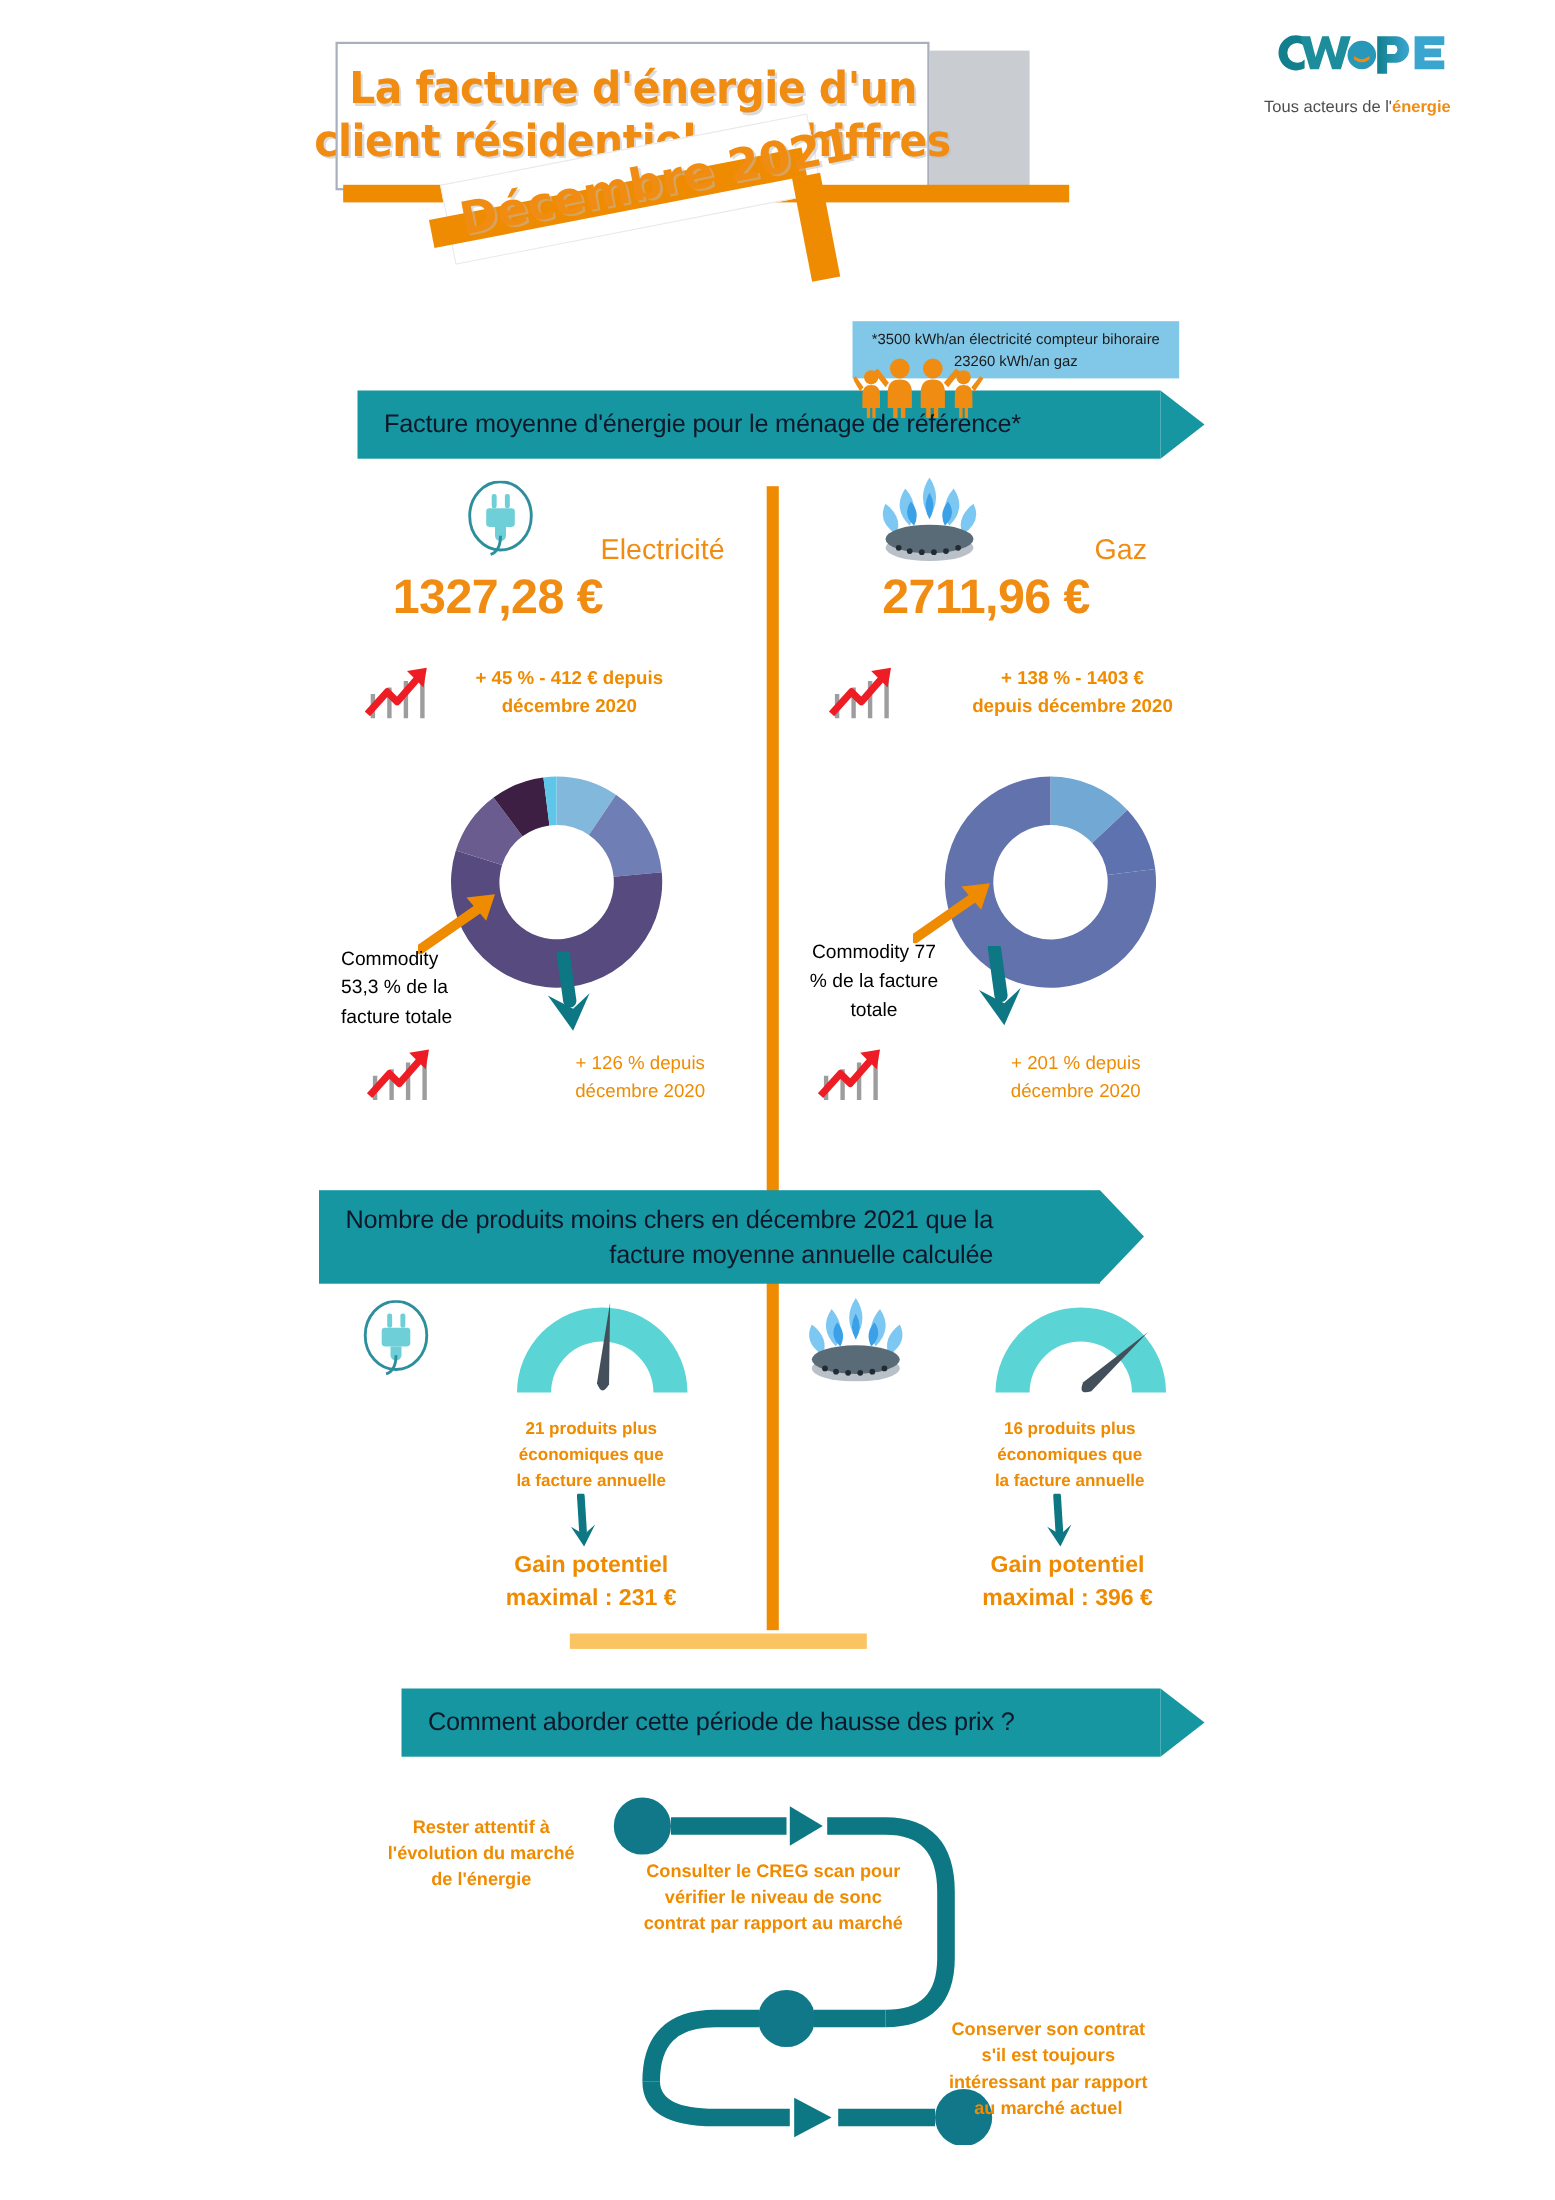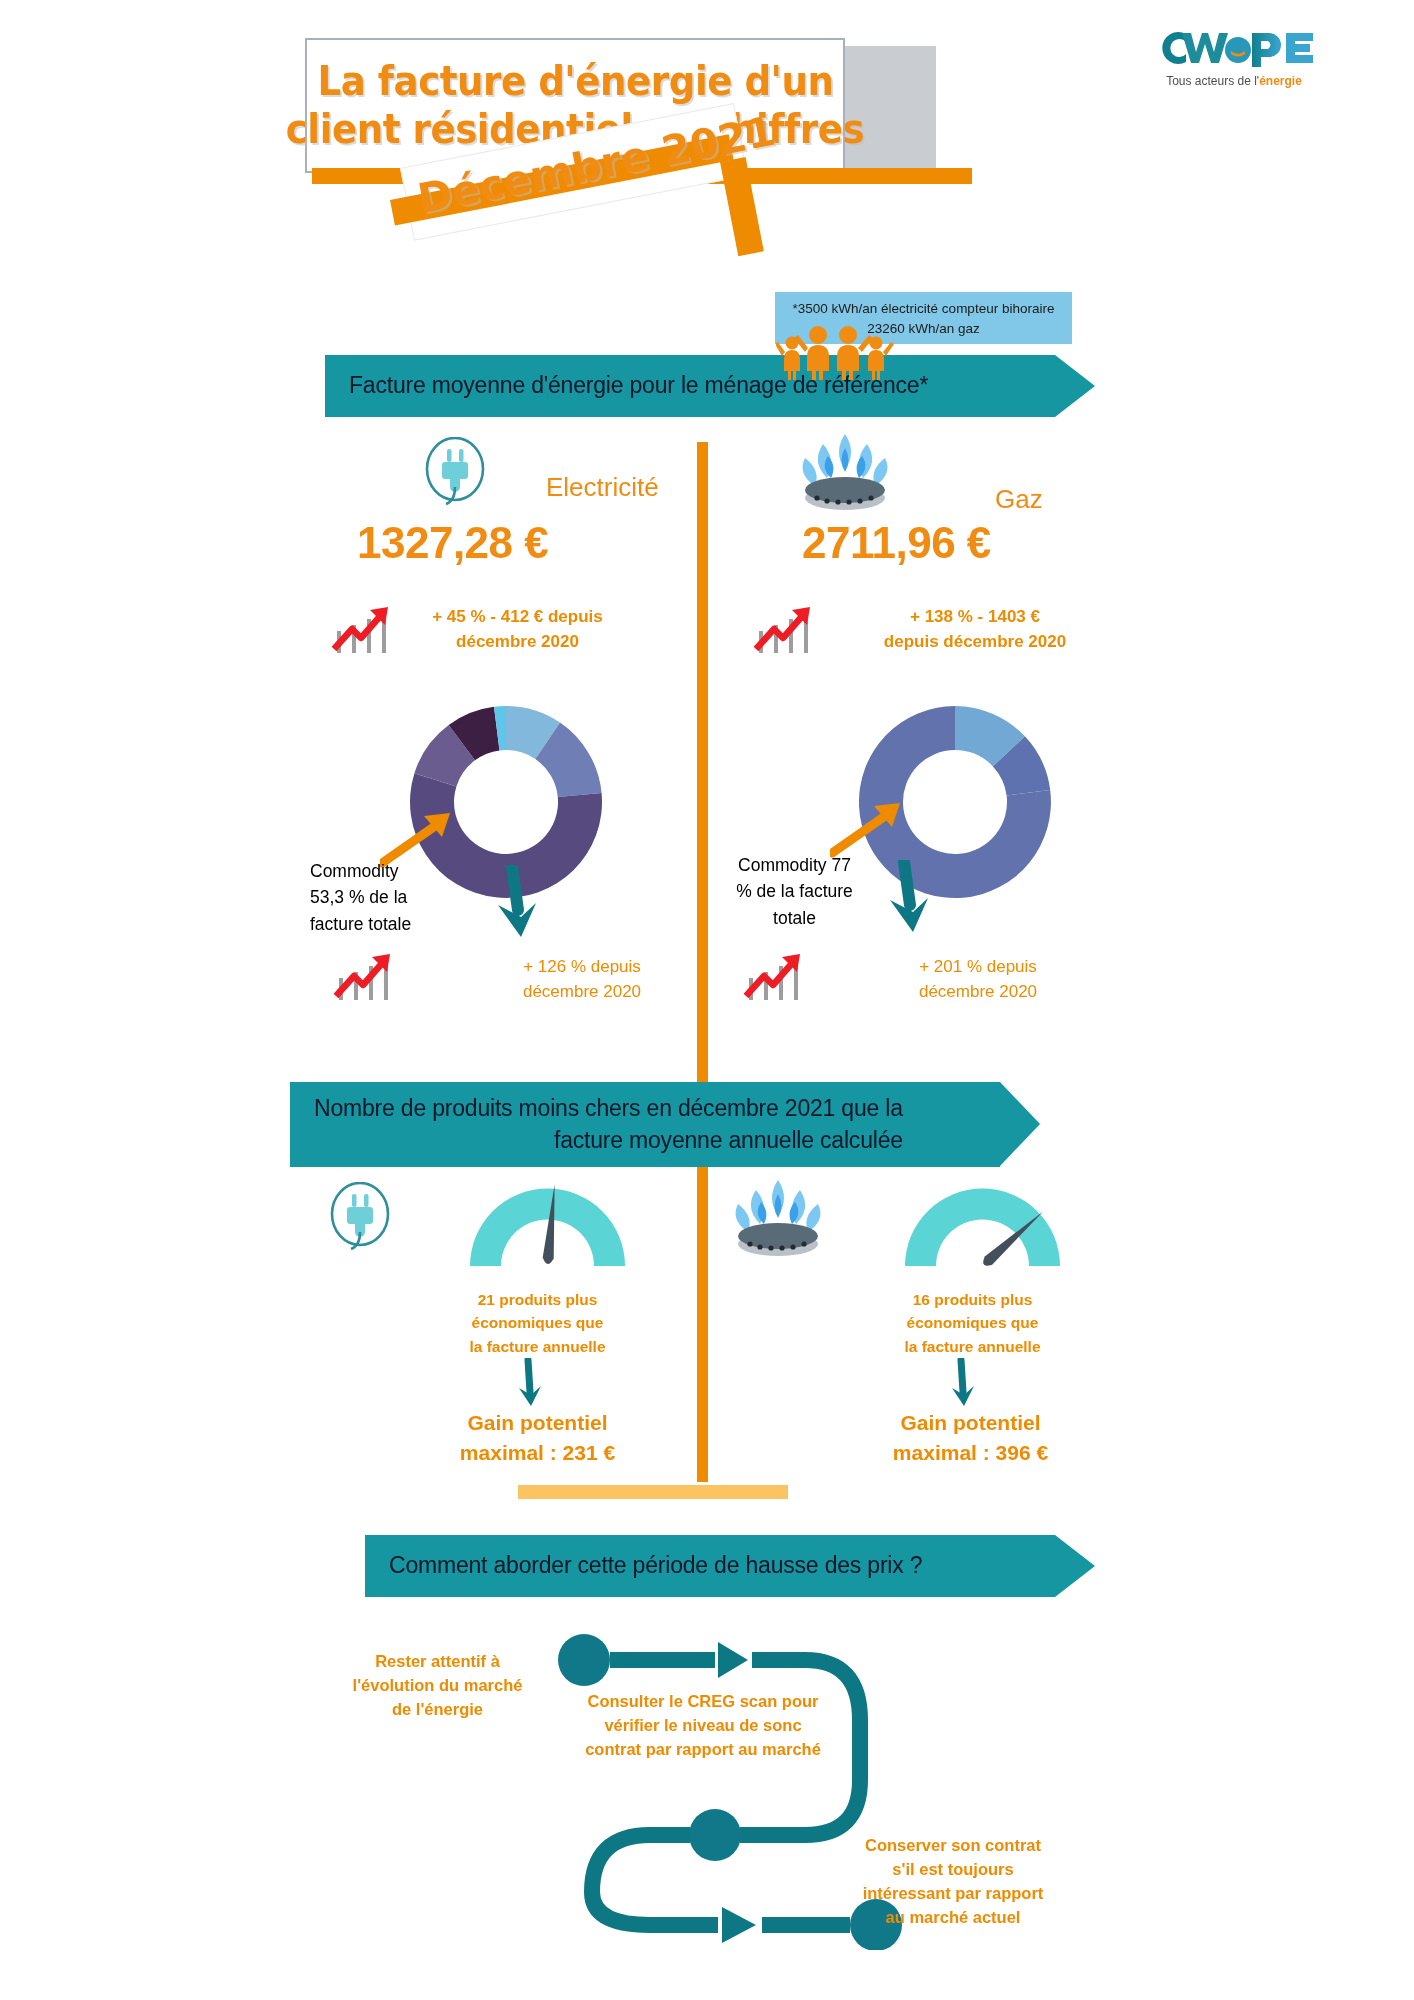--- a/index.html
+++ b/index.html
@@ -53,21 +53,21 @@
     font-weight:bold; font-size:41px; color:#f18c13;
     transform: rotate(-11deg); transform-origin:left top;
     text-shadow: 2px 2px 0 rgba(190,190,190,.5);
     white-space:nowrap;
   }
 
   
   .logo{ position:absolute; right:80px; top:24px; width:200px; text-align:center; }
   .logo-mark{ font-size:0; line-height:0; }
   .logo-tag{
-    font-size:12px; color:#4d4d4d; margin-top:2px; white-space:nowrap;
+    font-size:15px; color:#4d4d4d; margin-top:17px; white-space:nowrap;
   }
   .logo-tag b{ color:#f18c13; }
 
   
   .note-box{
     position:absolute; left:775px; top:292px; width:297px; height:52px;
     background:#80c7e8; color:#1b1b1b; font-size:13.5px; line-height:1.45;
     text-align:center; padding-top:7px;
   }
 
@@ -212,21 +212,21 @@
   <div class="abs" style="left:420px; top:437px;">
     <svg width="70" height="72" viewBox="0 0 70 72">
       <ellipse cx="35" cy="32" rx="28" ry="31" fill="none" stroke="#2d8e9c" stroke-width="2.6"></ellipse>
       <rect x="27" y="12" width="4.5" height="13" rx="2" fill="#6fcfd8"></rect>
       <rect x="39" y="12" width="4.5" height="13" rx="2" fill="#6fcfd8"></rect>
       <rect x="22" y="25" width="26" height="17" rx="3" fill="#6fcfd8"></rect>
       <path d="M30 42 l0 8 a5 5 0 0 0 10 0 l0-8 z" fill="#6fcfd8"></path>
       <path d="M35 50 q0 14 -9 17" fill="none" stroke="#2d8e9c" stroke-width="2.6"></path>
     </svg>
   </div>
-  <div class="abs energy-label" style="left:546px; top:472px;">Electricité</div>
+  <div class="abs energy-label" style="left:546px; top:484px;">Electricité</div>
   <div class="abs energy-value" style="left:357px; top:518px;">1327,28 €</div>
 
   <div class="abs" style="left:328px; top:603px;">
     <svg width="68" height="55" viewBox="0 0 68 55">
       <g stroke="#9d9d9d" stroke-width="4">
         <line x1="11" y1="28" x2="11" y2="50"></line>
           <line x1="26" y1="22" x2="26" y2="50"></line>
         <line x1="41" y1="16" x2="41" y2="50"></line>
           <line x1="56" y1="10" x2="56" y2="50"></line>
       </g>

